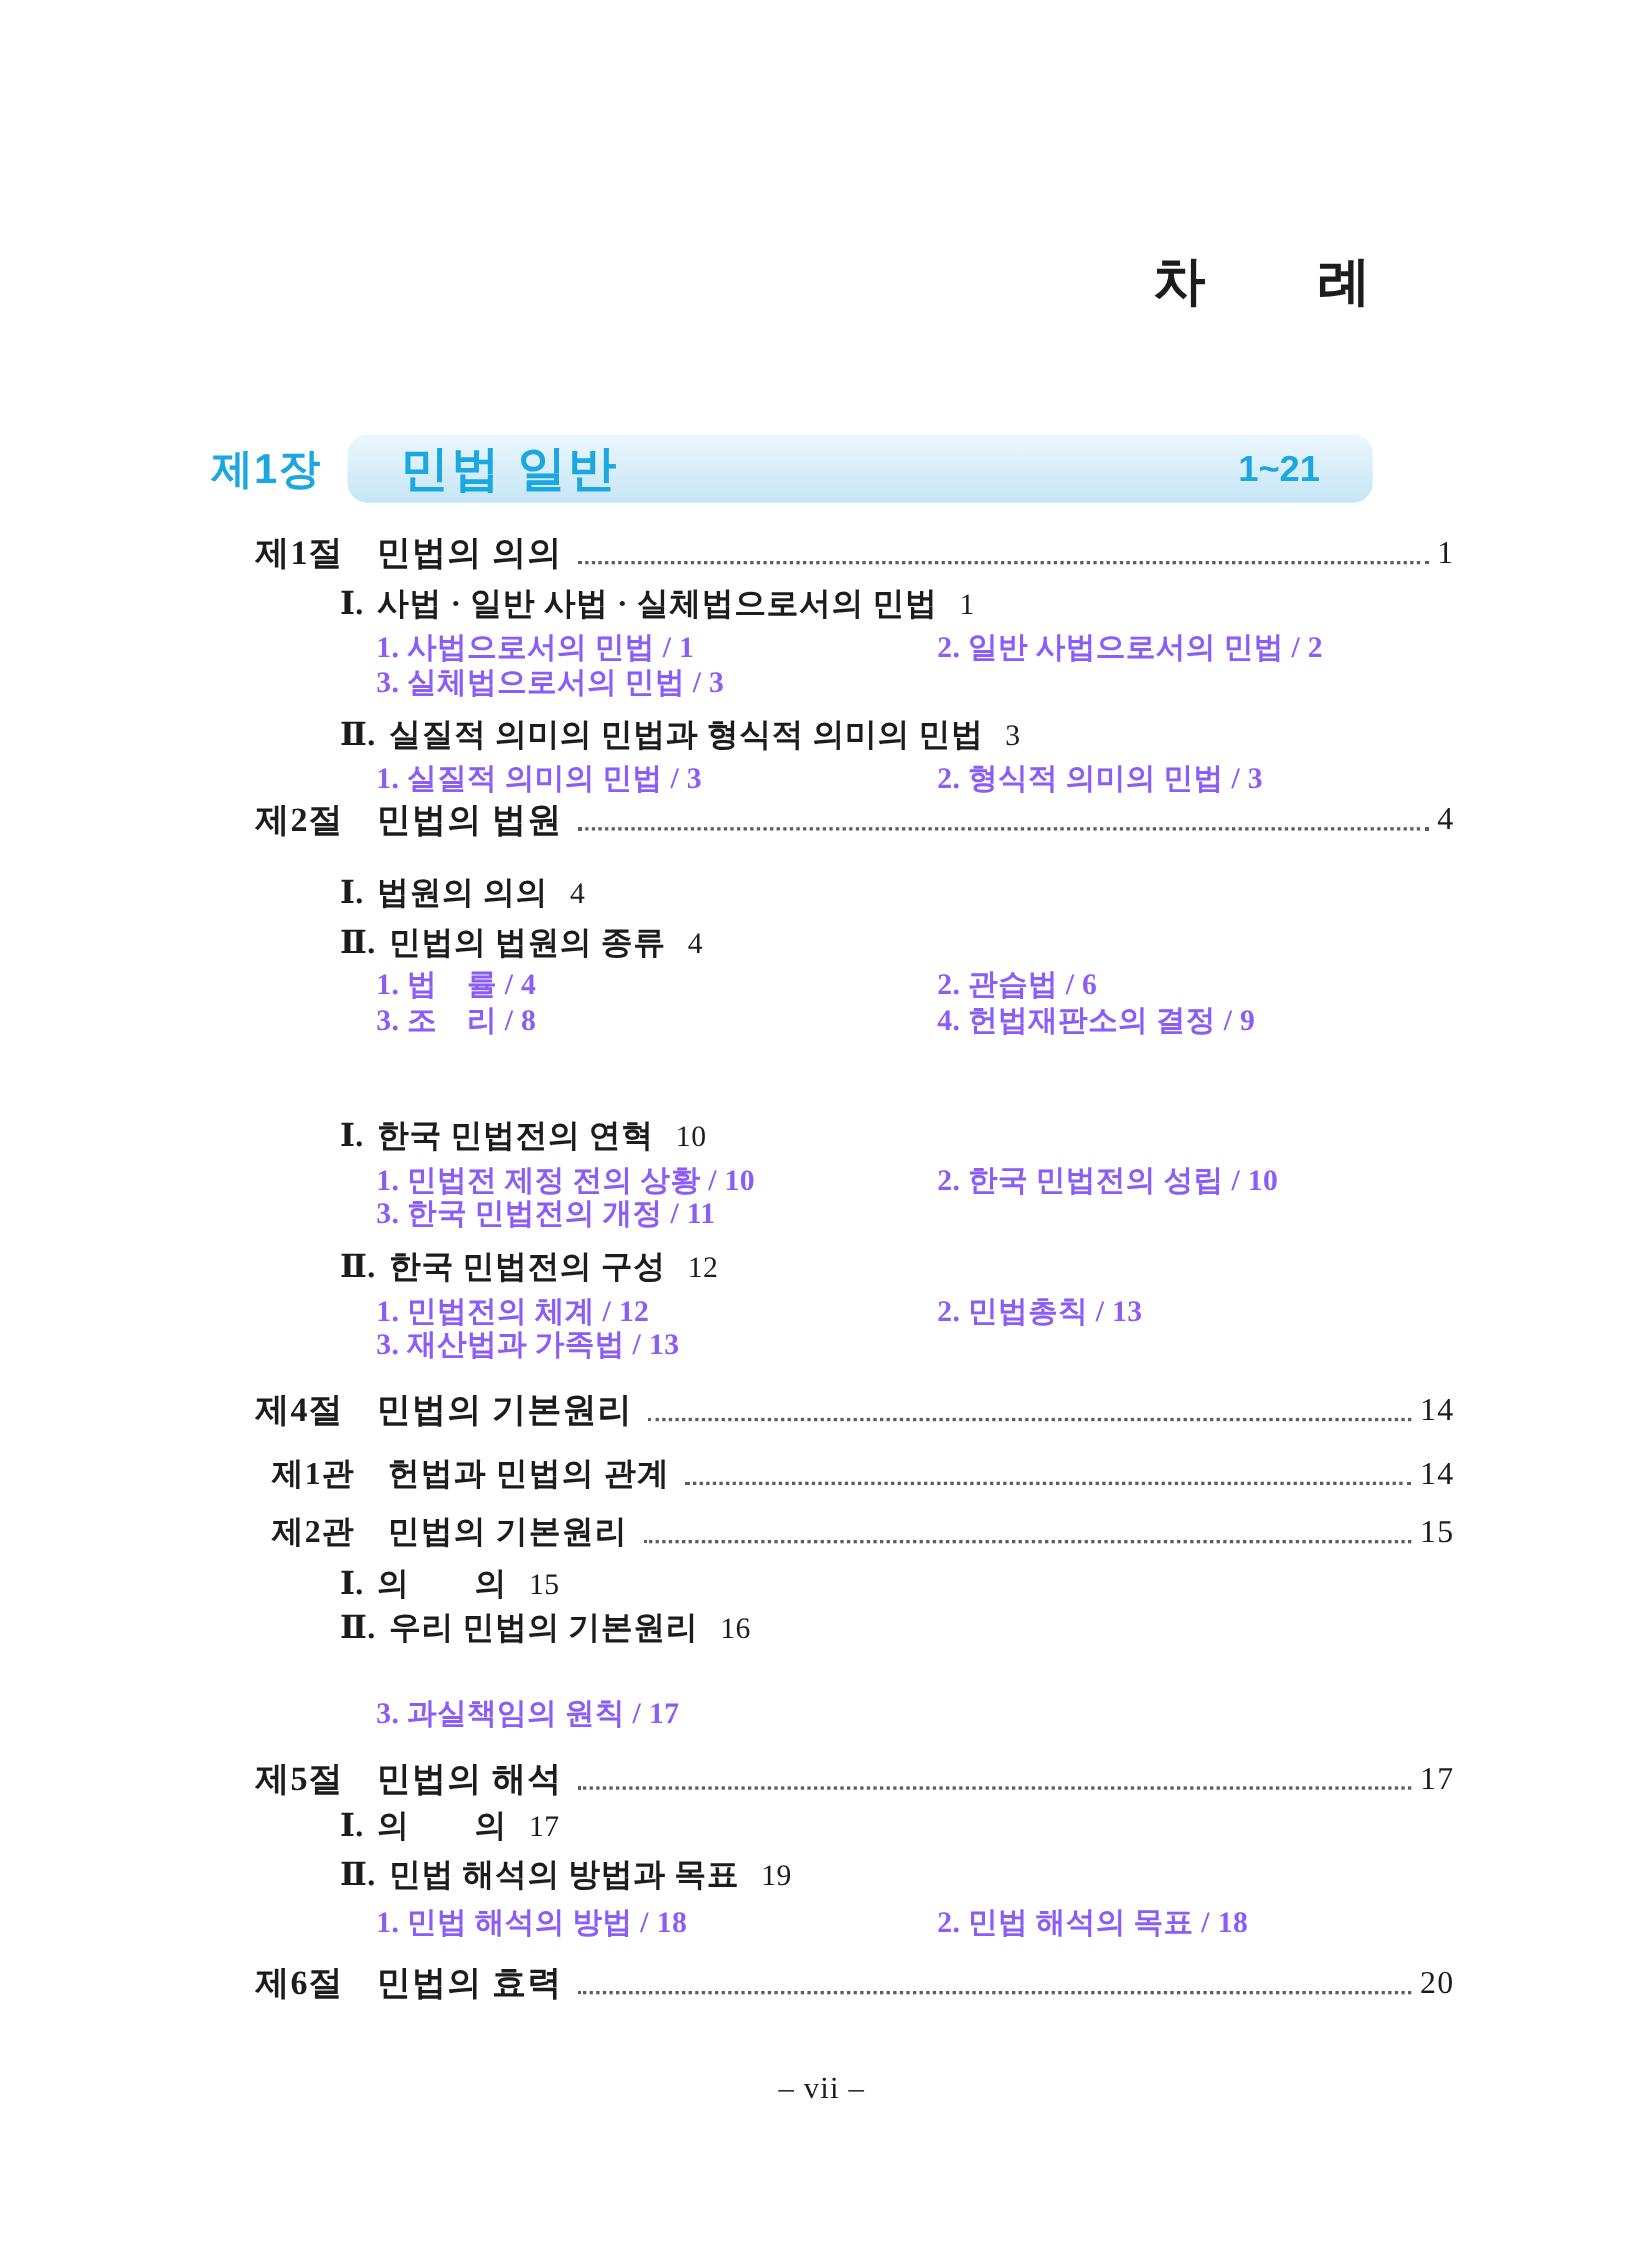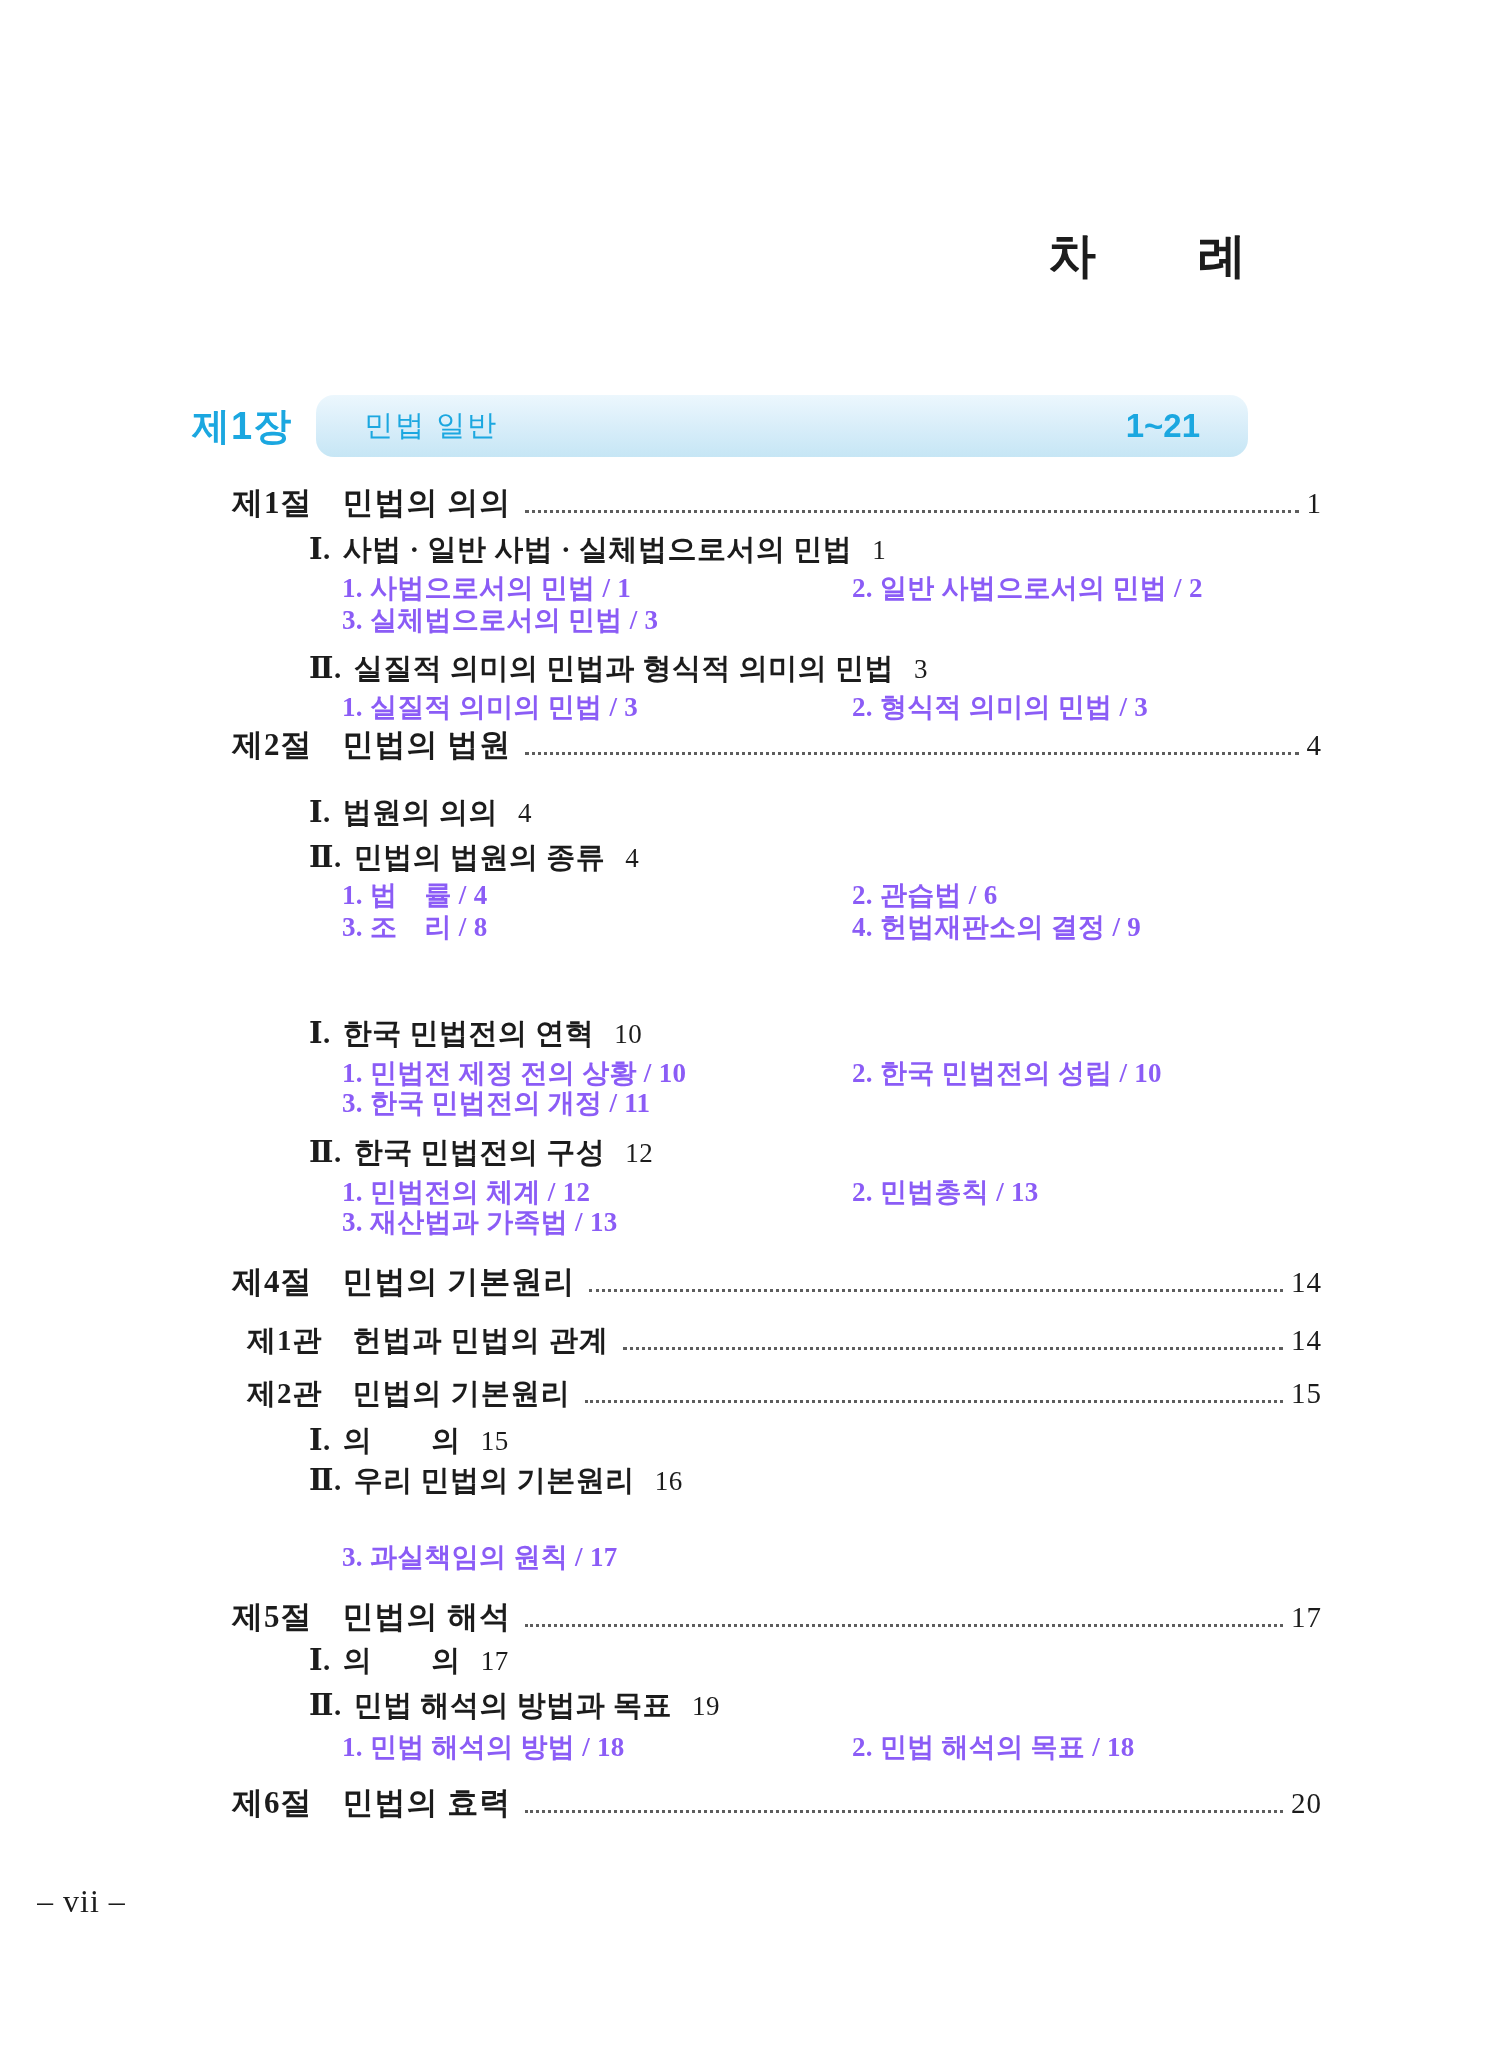--- a/index.html
+++ b/index.html
@@ -19,21 +19,21 @@
     font-family:"Liberation Sans","DejaVu Sans",sans-serif;
     text-align:center;
   }
   .ch-label { flex:0 0 auto; font-size:38px; font-weight:700; color:#1ba7e0; letter-spacing:1px; }
   .ch-bar {
     flex:1 1 auto; margin-left:24px; height:62px; border-radius:18px;
     background:linear-gradient(180deg,#ecf7fd 0%,#d7edf9 55%,#c6e6f5 100%);
     display:flex; align-items:center; justify-content:space-between;
     padding:0 48px; box-sizing:border-box;
   }
-  .ch-title { font-size:29px; font-weight:400; color:#1ba7e0; letter-spacing:2px; }
+  .ch-title { font-size:44px; font-weight:700; color:#1ba7e0; letter-spacing:2px; }
   .ch-range { font-size:33px; font-weight:700; color:#1ba7e0; }
 
   
   .row { position:absolute; line-height:40px; }
   .sec {
     left:195px; width:1090px; display:flex; align-items:flex-end;
     font-size:31px; font-weight:700; letter-spacing:1px;
   }
   .kwan {
     left:210px; width:1075px; display:flex; 
@@ -50,21 +50,21 @@
   .rom { left:272px; font-size:29px; font-weight:600; letter-spacing:0.5px; }
   .rnum { margin-right:12px; }
   .rpg { margin-left:20px; font-weight:400; font-size:27px; }
 
   .itm {
     left:305px; width:985px; display:grid; grid-template-columns:510px auto;
     font-size:27px; font-weight:700; color:#8b5cf6; letter-spacing:0.3px;
   }
   .footer {
     position:absolute; top:1883px; left:0; width:100%;
-    font-size:32px; letter-spacing:1px;
+    text-align:center; font-size:28px; letter-spacing:1px;
   }
 </style>
 </head>
 <body>
 
 <div class="page">
 
   <div class="toc-title">차　　례</div>
 
   <div class="chapter">

